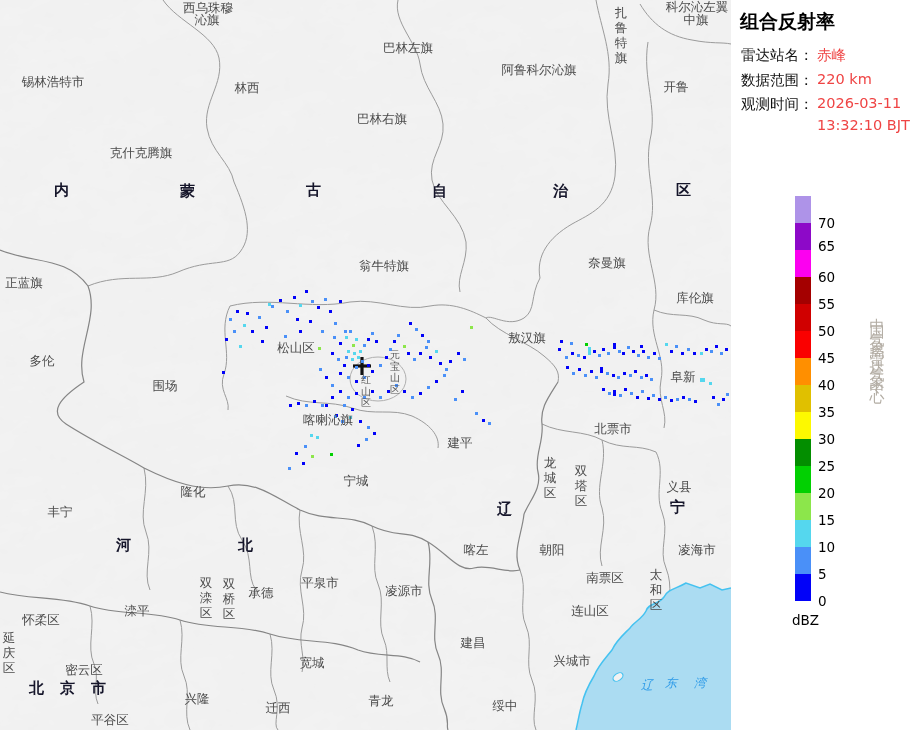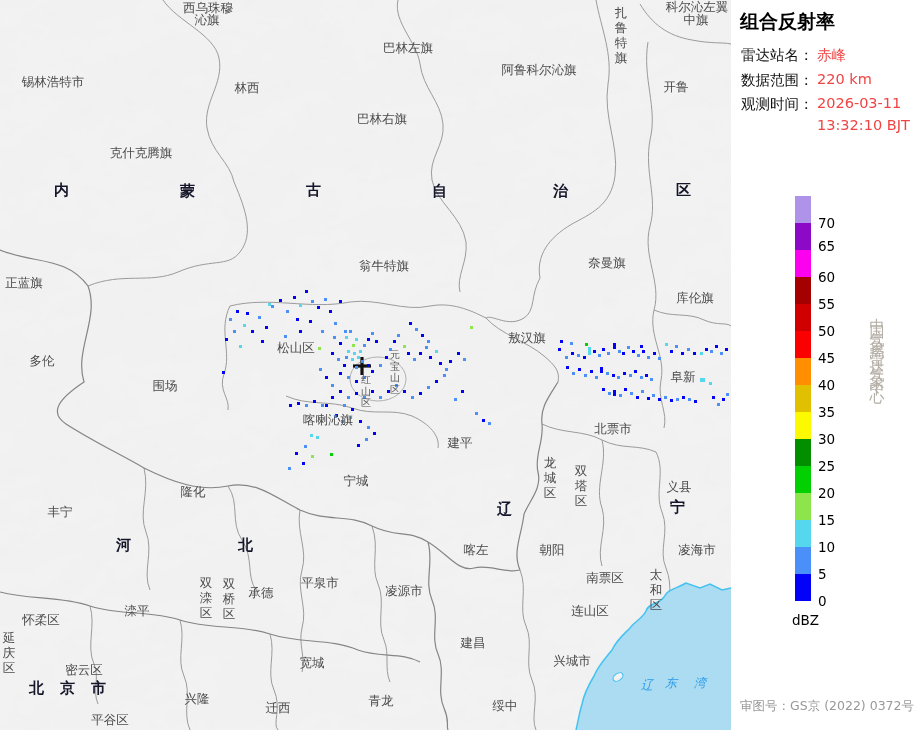--- a/index.html
+++ b/index.html
@@ -440,14 +440,13 @@
       <div class="leg-sw" style="top: 520px; background: rgb(85, 215, 238);"></div>
       <div class="leg-lb" style="top: 547px;">10</div>
       <div class="leg-sw" style="top: 547px; background: rgb(74, 144, 248);"></div>
       <div class="leg-lb" style="top: 574px;">5</div>
       <div class="leg-sw" style="top: 574px; background: rgb(2, 2, 248);"></div>
       <div class="leg-lb" style="top: 601px;">0</div>
     </div>
   <div class="leg-unit">dBZ</div>
 
   <div class="wm">中国气象局雷达气象中心</div>
-  <div class="credit">审图号：GS京 (2022) 0372号</div>
 </div>
 
 </body></html>

